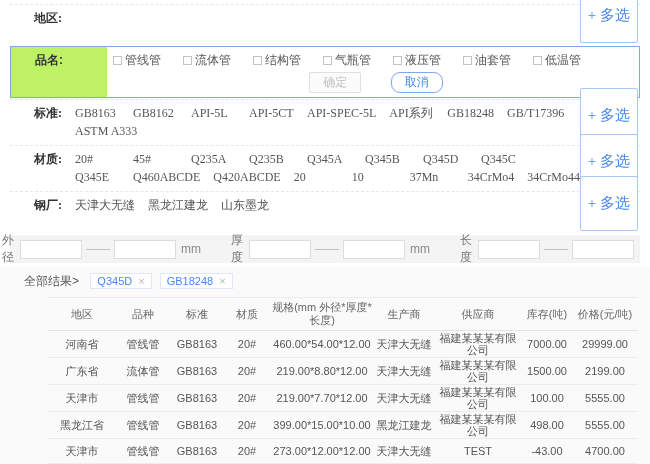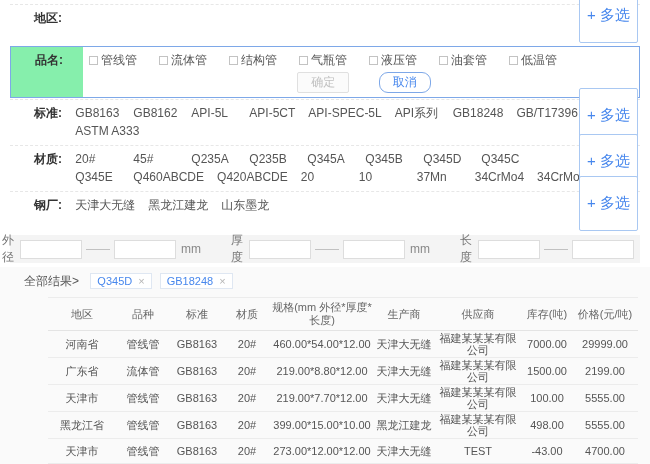--- a/index.html
+++ b/index.html
@@ -4,34 +4,34 @@
 <style>
   * { box-sizing: border-box; margin: 0; padding: 0; }
   html,body { width:650px; height:464px; }
   body {
     font-family: "Liberation Sans", sans-serif;
     font-size: 12px; color:#555; background:#fff;
     overflow:hidden; position:relative;
   }
   
   .filter-panel { padding: 4px 10px 0 10px; background:#fff; }
-  .filter-section { position:relative; border-top:1px dashed #e7e7e7; padding:5px 0 4px 0; }
+  .filter-section { position:relative; border-top:1px dashed #e7e7e7; padding:5px 0 4px 0;font-family:Liberation Serif, serif; }
   .filter-section.pad-btm { padding-bottom:18px; }
   .filter-label { display:inline-block; width:62px; padding-left:24px; font-weight:bold; color:#333; vertical-align:top; }
   .filter-lines { display:inline-block; width:490px; vertical-align:top; }
   .filter-line { line-height:16px; margin-bottom:2px; white-space:nowrap; }
   .filter-item { display:inline-block; min-width:45px; margin-right:13px; color:#555; cursor:pointer; }
   .multi-btn {
     position:absolute; right:2px; bottom:2px;
     border:1px solid #a9c8f2; color:#4787ed; background:#fff;
     font-size:15px; padding:17px 7px; border-radius:2px; cursor:pointer;
   }
   
   .product-box { border:1px solid #7ea8e8; display:flex; min-height:38px; margin:1px 0; }
-  .product-label { width:72px; background:#86efac; font-weight:bold; color:#333; padding:5px 0 0 24px; }
+  .product-label { width:96px; background:#bef264; font-weight:bold; color:#333; padding:5px 0 0 24px; }
   .product-content { flex:1; padding:5px 0 3px 6px; position:relative; }
   .product-option { display:inline-block; margin-right:22px; color:#555; cursor:pointer; }
   .checkbox { display:inline-block; width:9px; height:9px; border:1px solid #c3c3c3; background:#fff; margin-right:3px; vertical-align:-1px; }
   .product-buttons { text-align:center; margin:3px 0 1px 0; }
   .btn-confirm-disabled { border:1px solid #e0e0e0; color:#c0c0c0; background:#fbfbfb; padding:1px 13px; margin-right:26px; border-radius:2px; font-size:12px; }
   .btn-cancel { border:1px solid #7ea8e8; color:#4787ed; background:#fff; padding:1px 13px; border-radius:9px; font-size:12px; cursor:pointer; }
   
   .range-row { background:#f4f4f4; display:flex; align-items:center; padding:3px 8px 3px 24px; margin-top:2px; height:28px;justify-content:center; }
   .range-field { display:flex; align-items:center; margin-right:30px; }
   .range-label { color:#777; margin-right:6px; }

